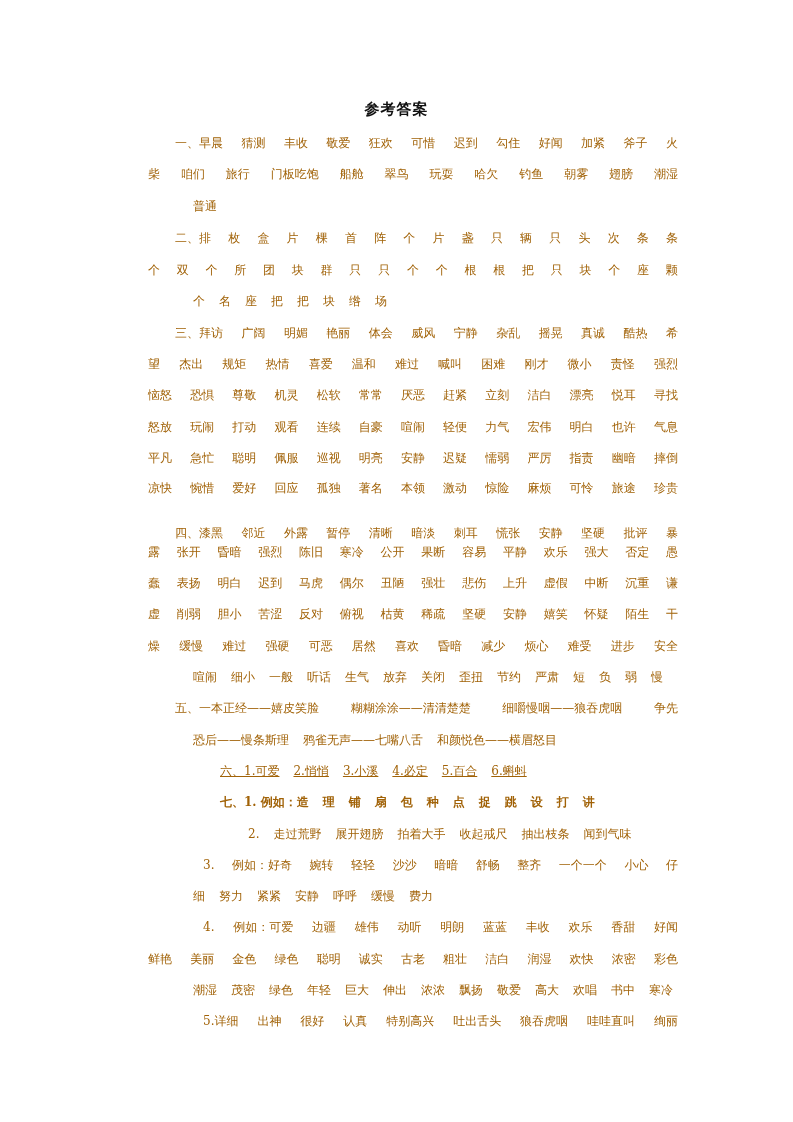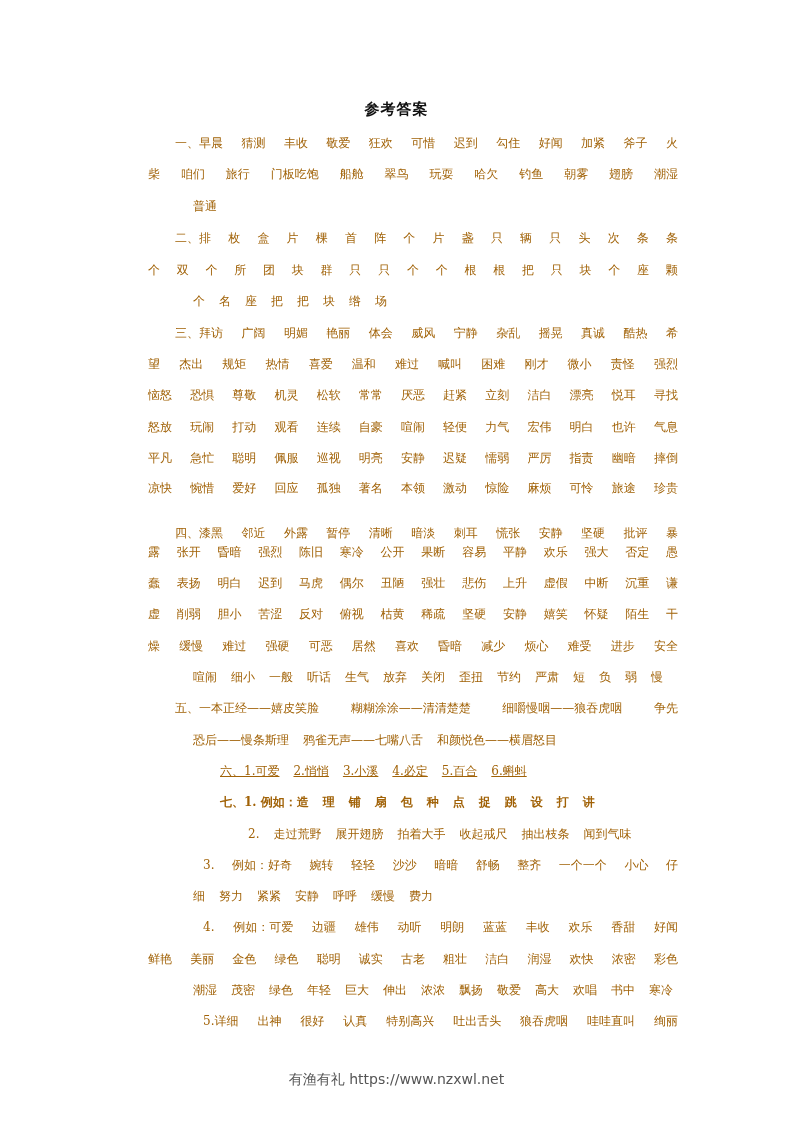--- a/index.html
+++ b/index.html
@@ -398,14 +398,13 @@
         <span>出神</span>
         <span>很好</span>
         <span>认真</span>
         <span>特别高兴</span>
         <span>吐出舌头</span>
         <span>狼吞虎咽</span>
         <span>哇哇直叫</span>
         <span>绚丽</span>
       </div>
     </div>
-  <div class="footer">有渔有礼 https://www.nzxwl.net</div>
 </div>
 
 </body></html>

